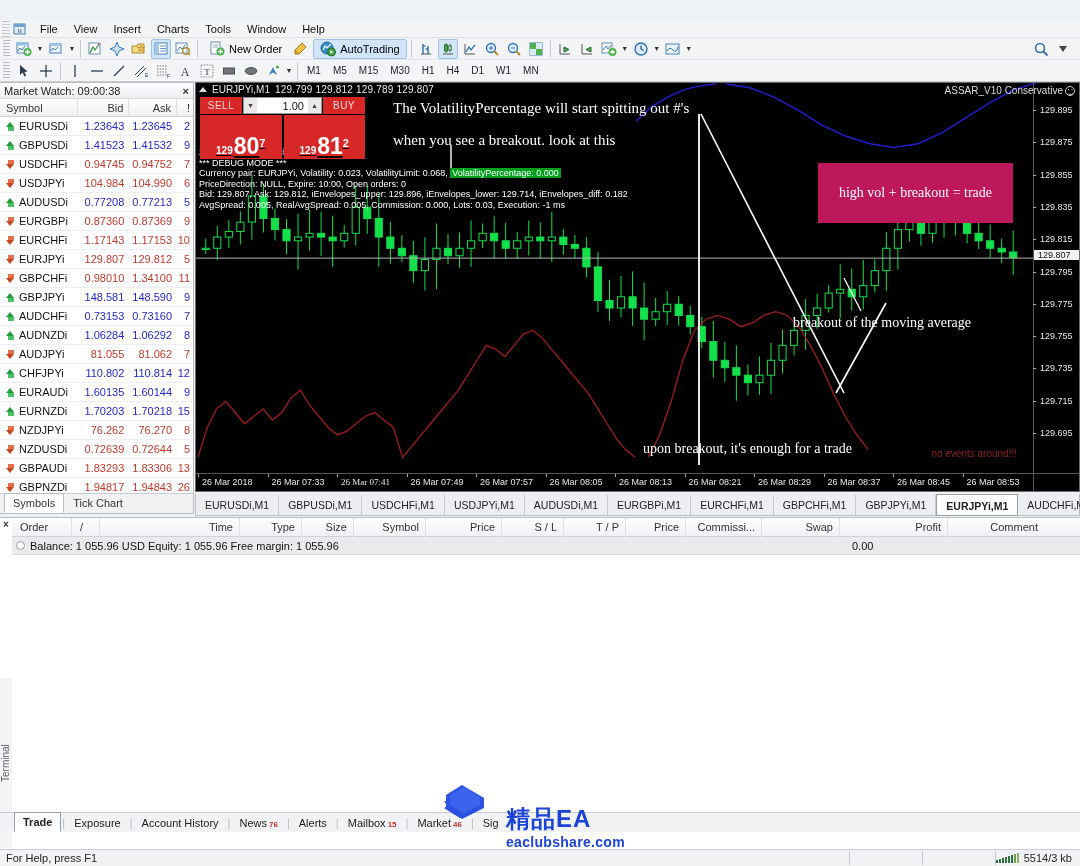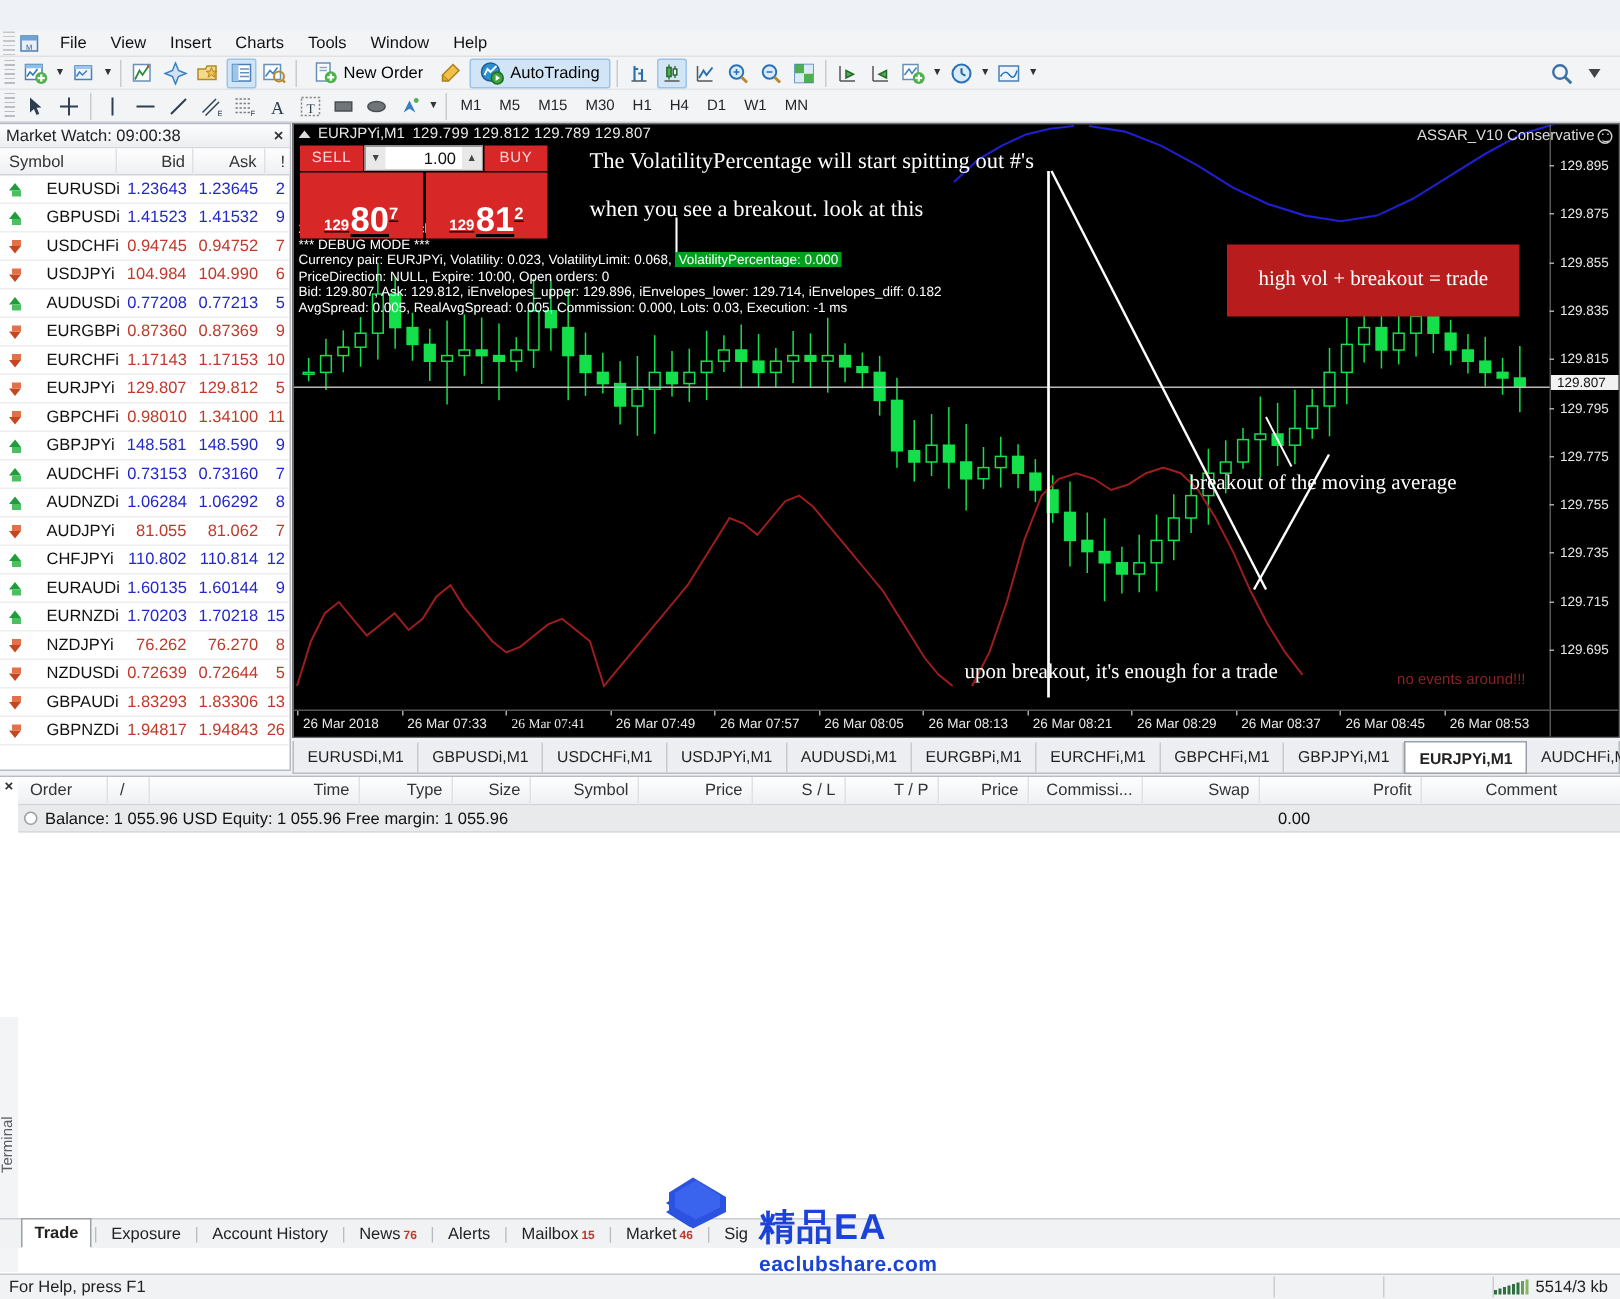--- a/index.html
+++ b/index.html
@@ -95,21 +95,21 @@
   .mw-head div{ border-right:1px solid #dfe1e5; height:18px; line-height:18px; }
   .c-sym{ width:78px; padding-left:6px; }
   .c-bid{ width:52px; text-align:right; padding-right:5px;}
   .c-ask{ width:48px; text-align:right; padding-right:5px;}
   .c-sp{ width:16px; text-align:right; padding-right:3px; border-right:none !important;}
   .mw-rows{ flex:1; overflow:hidden; }
   .mw-row{
     display:flex; height:19px; align-items:center;
     border-bottom:1px solid #eceef1; font-size:11px;
   }
-  .mw-row .c-sym{ display:flex; align-items:center; gap:16px; color:#111; border:none;}
+  .mw-row .c-sym{ display:flex; align-items:center; gap:4px; color:#111; border:none;}
   .mw-row .c-bid,.mw-row .c-ask,.mw-row .c-sp{ border:none; }
   .arrow{ width:9px;height:9px; display:inline-block; position:relative; flex:0 0 9px;}
   .arrow.up::before{
     content:""; position:absolute; left:0; top:0;
     border-left:4.5px solid transparent;border-right:4.5px solid transparent;
     border-bottom:5px solid #1f9d3a;
   }
   .arrow.up::after{
     content:""; position:absolute; left:1.5px; top:5px; width:6px;height:4px;
     background:#4cbf62;
@@ -188,21 +188,21 @@
   }
   .smiley::before{content:"";position:absolute;left:2px;top:2.5px;width:1.2px;height:1.2px;background:#ccc;box-shadow:3.5px 0 0 #ccc;}
   .smiley::after{content:"";position:absolute;left:2px;top:5px;width:4.5px;height:2px;border-bottom:1px solid #ccc;border-radius:0 0 4px 4px;}
 
   .ann{ position:absolute; z-index:6; color:#fff; font-family:"Liberation Serif", serif; }
   .ann1{ left:197px; top:17px; font-size:15px;}
   .ann2{ left:197px; top:49px; font-size:15px;}
   .ann3{ left:597px; top:232px; font-size:14px;}
   .ann4{ left:447px; top:358px; font-size:14px;}
   .greenbox{
-    position:absolute; left:622px; top:80px; width:195px; height:48px; background:#b91c1c;
+    position:absolute; left:622px; top:80px; width:195px; height:60px; background:#be185d;
     z-index:6; color:#fff; display:flex; align-items:center; justify-content:center;
     font-family:"Liberation Serif",serif; font-size:14px;
   }
   .noevt{ position:absolute; right:62px; bottom:32px; color:#8b2222; font-size:10px; z-index:6;}
 
   
   .pscale{
     position:absolute; right:0; top:0; width:46px; height:100%;
     border-left:1px solid #555; z-index:5;
   }
@@ -775,20 +775,24 @@
         <div class="mw-row">
           <div class="c-sym">
             <span class="arrow down"></span>
             <span>GBPNZDi</span>
           </div>
           <div class="c-bid dn-txt">1.94817</div>
           <div class="c-ask dn-txt">1.94843</div>
           <div class="c-sp dn-txt">26</div>
         </div>
       </div>
+    <div class="mw-tabs">
+      <div class="mw-tab active">Symbols</div>
+      <div class="mw-tab">Tick Chart</div>
+    </div>
   </div>
 
   <div class="chart-wrap">
     <div class="chart-canvas">
       <svg id="chart-svg" width="885" height="410" viewBox="0 0 885 410">
           <rect x="0" y="0" width="885" height="410" fill="#000000"></rect>
           <line x1="9.767605633802816" y1="155.63466666666915" x2="9.767605633802816" y2="171.19997866666586" stroke="#13e04a" stroke-width="1"></line>
           <rect x="6.19169014084507" y="165.26666666664897" width="7.151830985915493" height="1.2" fill="#000000" stroke="#13e04a" stroke-width="1"></rect>
           <line x1="21.302816901408452" y1="142.866666666649" x2="21.302816901408452" y2="176.9236266666306" stroke="#13e04a" stroke-width="1"></line>
           <rect x="17.726901408450704" y="154.06666666664898" width="7.151830985915493" height="11.199999999999989" fill="#000000" stroke="#13e04a" stroke-width="1"></rect>

